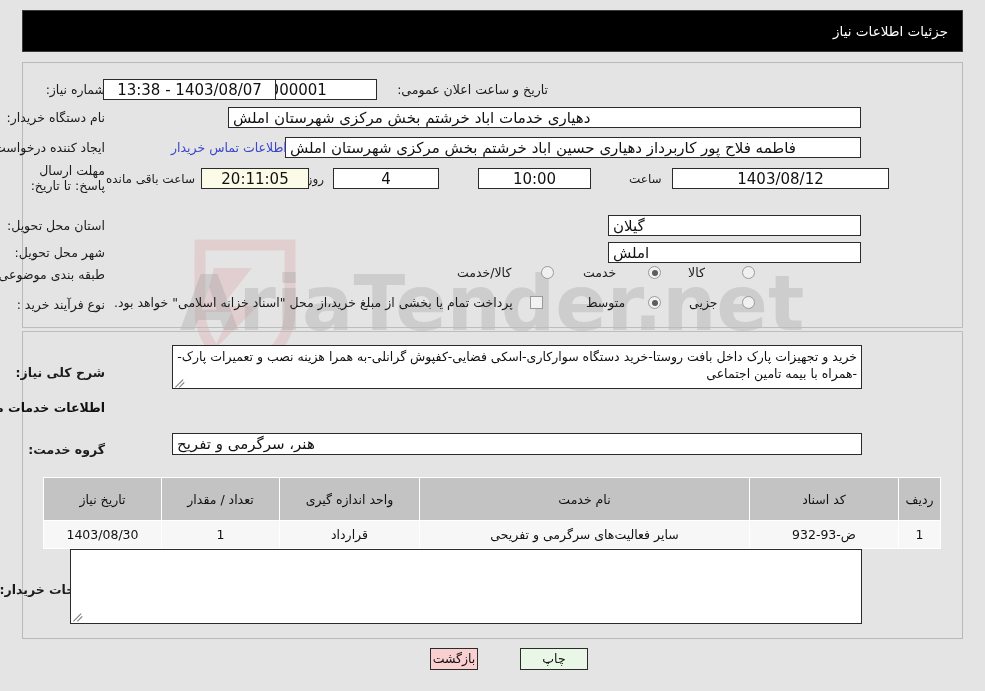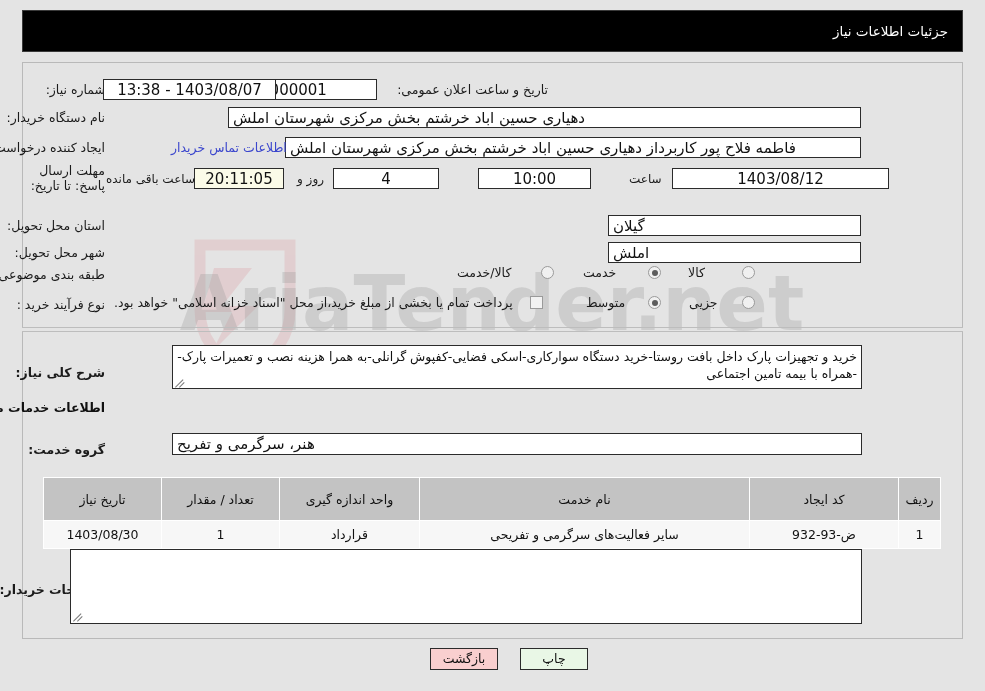--- a/index.html
+++ b/index.html
@@ -267,34 +267,34 @@
   <div class="panel panel-top"></div>
 
   <div class="field-label" style="right:880px; top:82px;">شماره نیاز:</div>
   <div class="tbox center" style="right:608px; top:79px; width:253px; height:21px;">1103105887000001</div>
 
   <div class="field-label" style="right:437px; top:82px;">تاریخ و ساعت اعلان عمومی:</div>
 
   <div class="tbox center" style="left:103px; top:79px; width:173px; height:21px;">1403/08/07 - 13:38</div>
 
   <div class="field-label" style="right:880px; top:110px;">نام دستگاه خریدار:</div>
-  <div class="tbox right" style="left:228px; top:107px; width:633px; height:21px;">دهیاری حسین اباد خرشتم بخش مرکزی شهرستان املش</div>
+  <div class="tbox right" style="left:228px; top:107px; width:633px; height:21px;">دهیاری خدمات اباد خرشتم بخش مرکزی شهرستان املش</div>
 
   <div class="field-label" style="right:880px; top:140px;">ایجاد کننده درخواست:</div>
   <div class="tbox right" style="left:285px; top:137px; width:576px; height:21px;">فاطمه فلاح پور کاربرداز دهیاری حسین اباد خرشتم بخش مرکزی شهرستان املش</div>
   <a class="blue-link" style="left:171px; top:140px;">اطلاعات تماس خریدار</a>
 
   <div class="field-label wrap" style="right:880px; top:163px; width:92px;">مهلت ارسال پاسخ: تا تاریخ:</div>
 
   <div class="tbox center" style="left:672px; top:168px; width:217px; height:21px;">1403/08/12</div>
   <div class="small-lbl" style="left:598px; top:172px;margin-left:31px;">ساعت</div>
   <div class="tbox center" style="left:478px; top:168px; width:113px; height:21px;">10:00</div>
   <div class="tbox center" style="left:333px; top:168px; width:106px; height:21px;">4</div>
   <div class="small-lbl" style="left:297px; top:172px;">روز و</div>
-  <div class="tbox center cream" style="left:194px; top:168px; width:90px; height:21px;">20:11:05</div>
+  <div class="tbox center cream" style="left:201px; top:168px; width:108px; height:21px;">20:11:05</div>
   <div class="small-lbl" style="left:106px; top:172px;">ساعت باقی مانده</div>
 
   <div class="field-label" style="right:880px; top:218px;">استان محل تحویل:</div>
   <div class="tbox right" style="left:608px; top:215px; width:253px; height:21px;">گیلان</div>
 
   <div class="field-label" style="right:880px; top:245px;">شهر محل تحویل:</div>
   <div class="tbox right" style="left:608px; top:242px; width:253px; height:21px;">املش</div>
 
   <div class="field-label" style="right:880px; top:267px;">طبقه بندی موضوعی:</div>
 
@@ -341,21 +341,21 @@
         <col style="width:42px">
         <col style="width:149px">
         <col style="width:330px">
         <col style="width:140px">
         <col style="width:118px">
         <col style="width:118px">
       </colgroup>
       <thead>
         <tr>
           <th>ردیف</th>
-          <th>کد ایجاد</th>
+          <th>کد اسناد</th>
           <th>نام خدمت</th>
           <th>واحد اندازه گیری</th>
           <th>تعداد / مقدار</th>
           <th>تاریخ نیاز</th>
         </tr>
       </thead>
       <tbody>
         <tr>
           <td>1</td>
           <td>ض-93-932</td>
@@ -369,15 +369,15 @@
   </div>
 
   <div class="field-label bold-lbl" style="right:880px; top:582px;">توضیحات خریدار:</div>
   <div class="tarea" style="left:70px; top:549px; width:792px; height:75px;"></div>
   <div class="grip" style="left:73px; top:612px;">
     <i style="left:0px; top:9px; width:11px;"></i>
     <i style="left:4px; top:9px; width:7px;"></i>
   </div>
 
   <div class="btn btn-print" style="left:520px; top:648px; width:68px;">چاپ</div>
-  <div class="btn btn-back" style="left:430px; top:648px; width:68px;">بازگشت</div>
+  <div class="btn btn-back" style="left:430px; top:648px; width:48px;">بازگشت</div>
 
 </div>
 
 </body></html>

